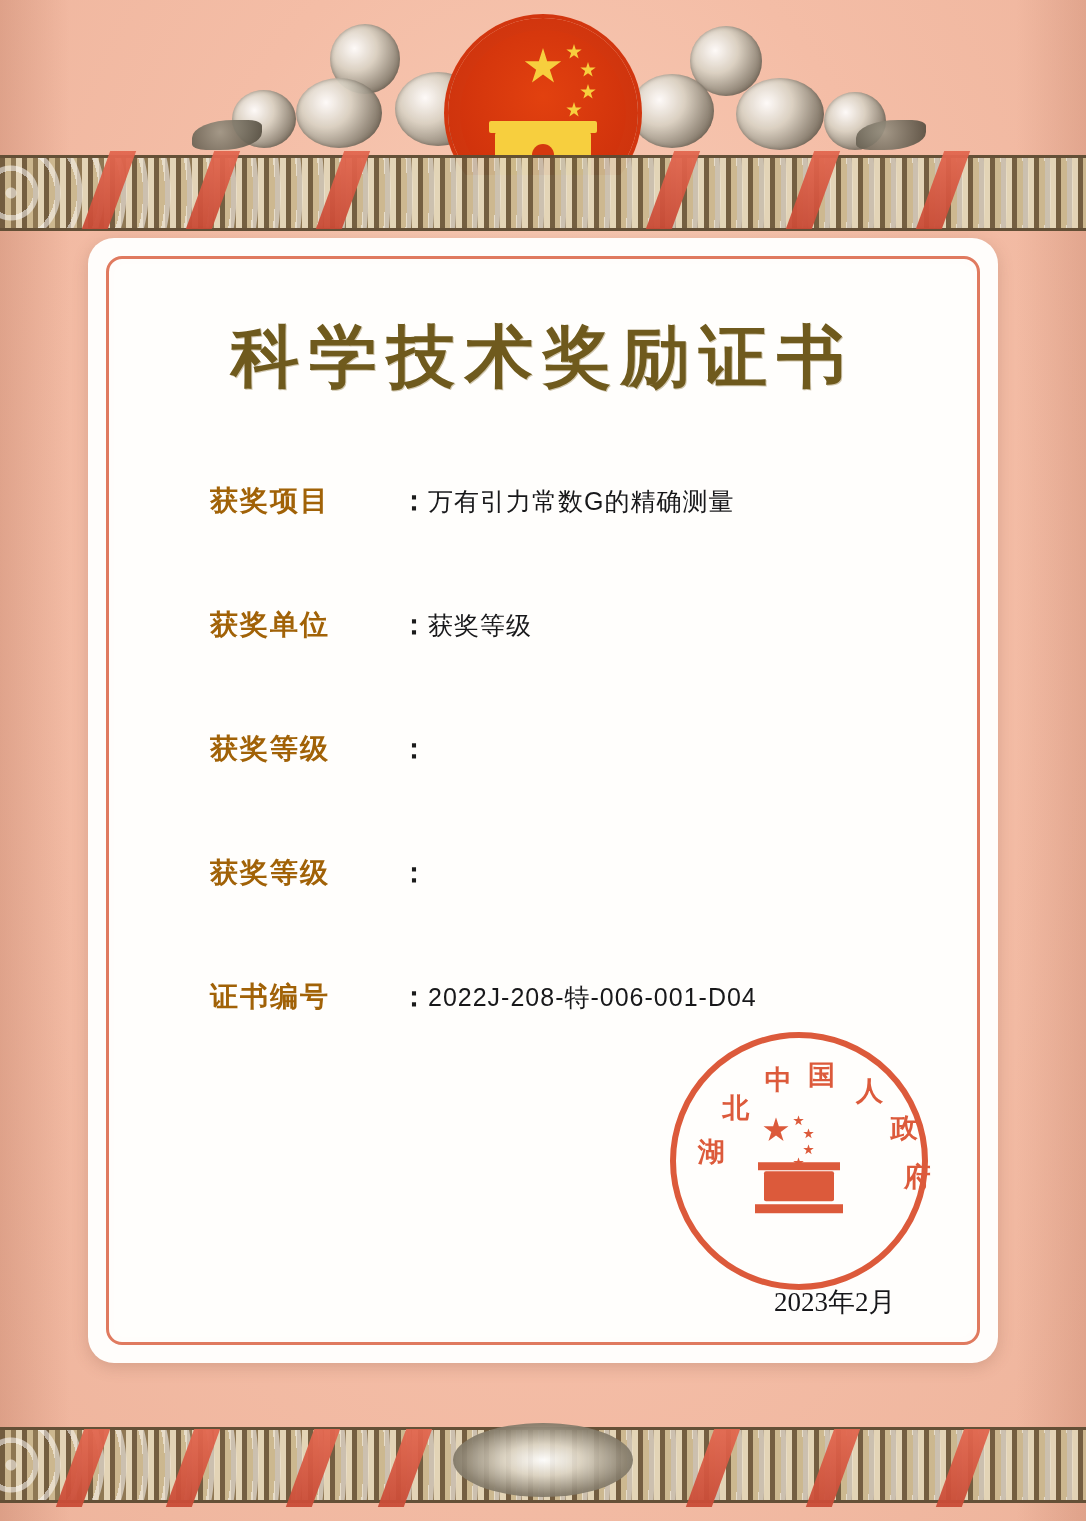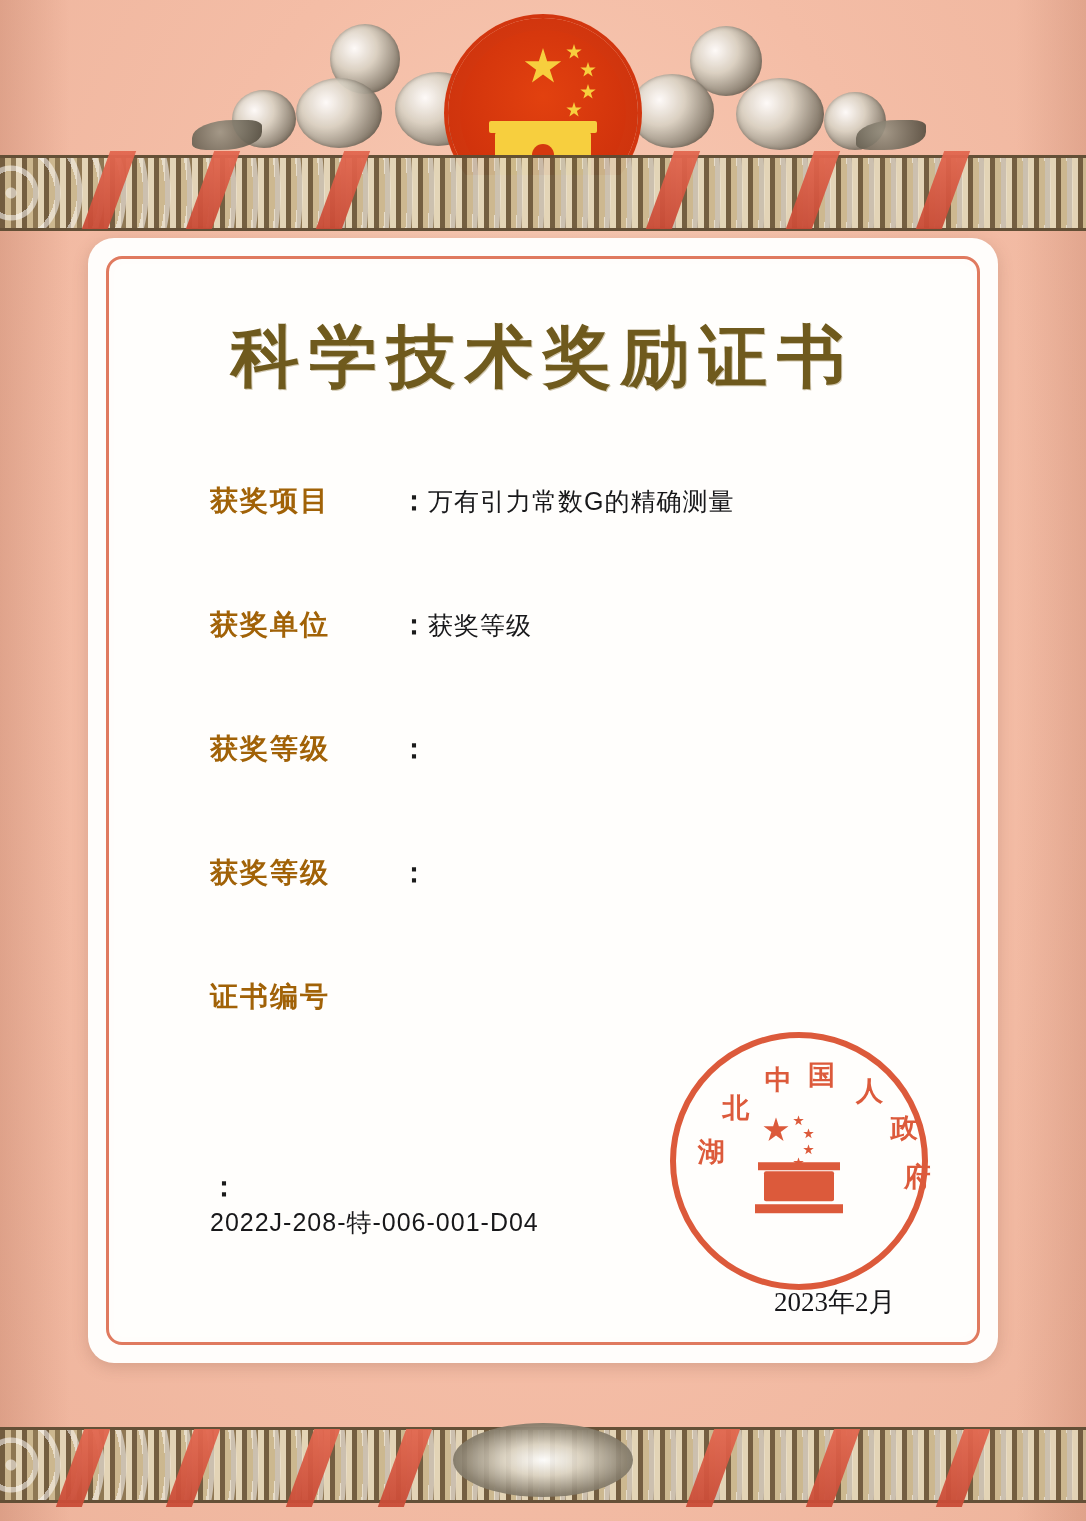--- a/index.html
+++ b/index.html
@@ -227,21 +227,21 @@
     font-weight: bold;
     color: #1b1b1b;
   }
   .field-value {
     flex: 1 1 auto;
     font-size: 25px;
     color: #18181a;
     letter-spacing: 1px;
     white-space: nowrap;
   }
-  .field-row.last { margin-bottom: 12px; flex-direction: column; }
+  .field-row.last { margin-bottom: 12px; }
 
   
   .seal {
     position: absolute;
     left: 556px;
     top: 768px;
     width: 246px;
     height: 246px;
     border-radius: 50%;
     border: 6px solid #d8431f;

